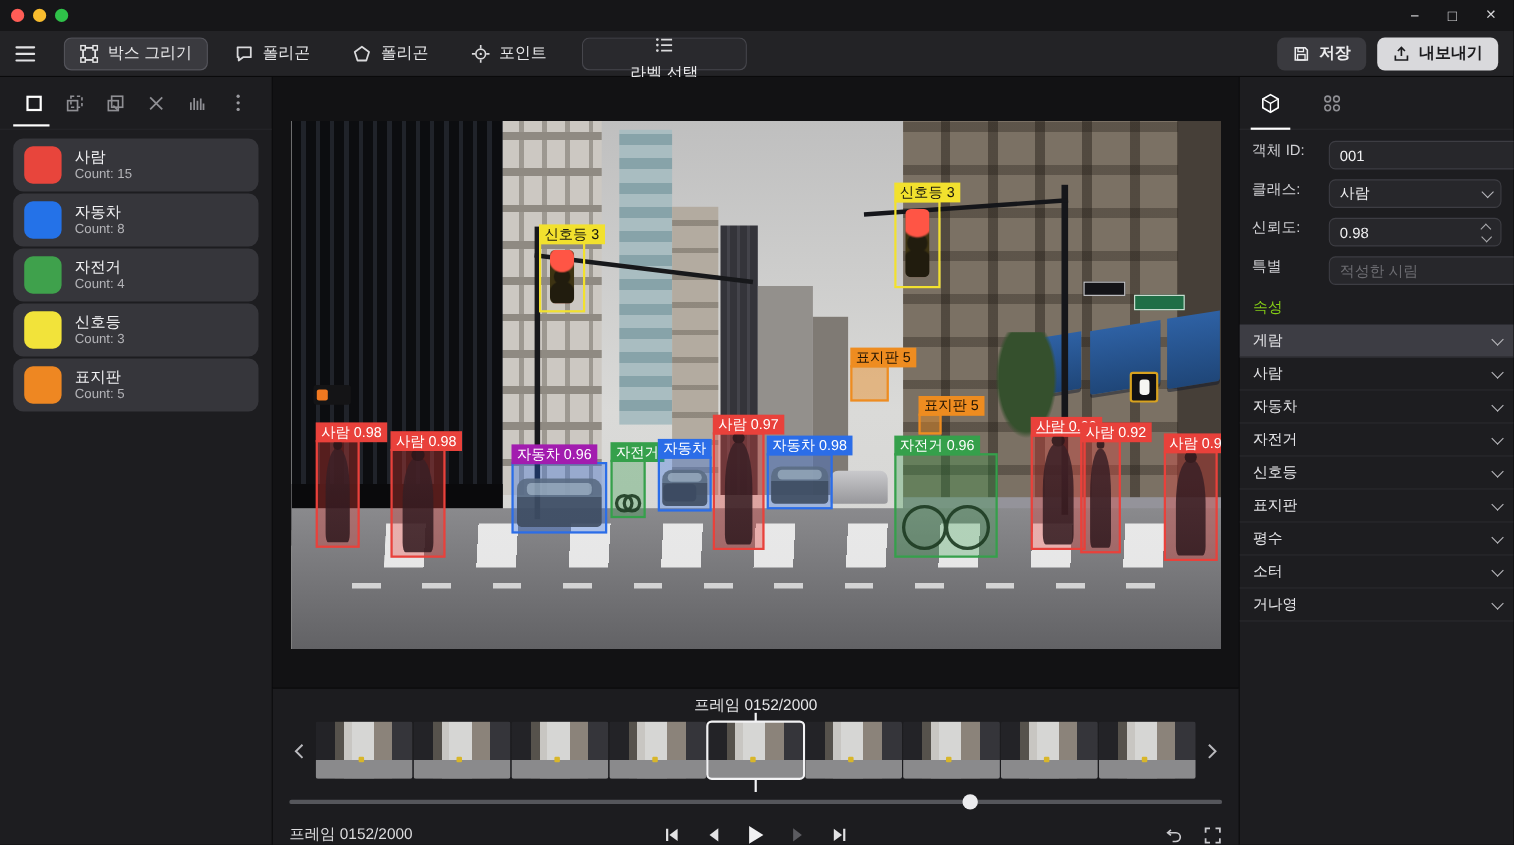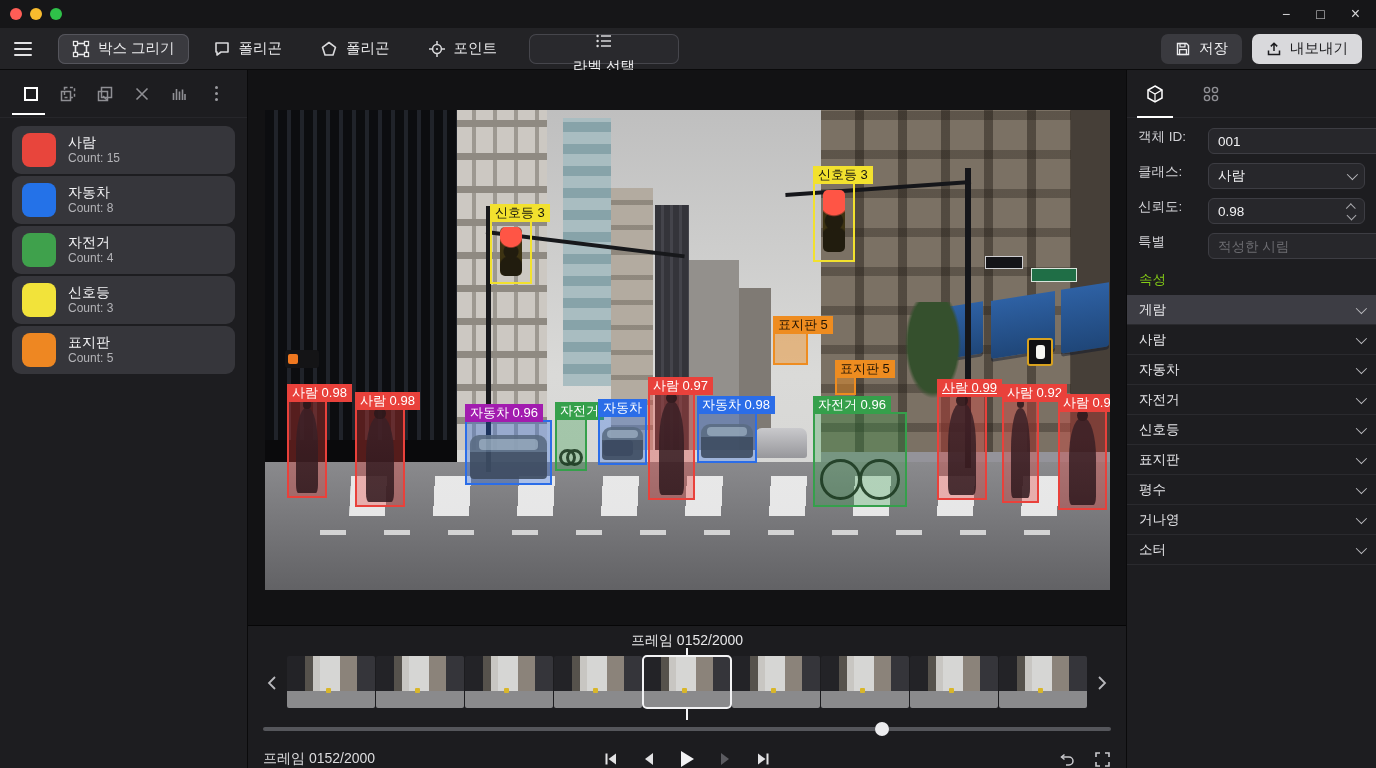--- a/index.html
+++ b/index.html
@@ -18,21 +18,21 @@
   .toolbar { height:42px; background:#232326; display:flex; align-items:center; gap:10px; padding:0 14px; border-bottom:1px solid #0a0a0b; flex:0 0 auto; }
   .hamburger { width:26px; height:26px; display:flex; flex-direction:column; justify-content:center; gap:4px; margin-right:8px; }
   .hamburger span { display:block; width:18px; height:2px; background:#e2e2e4; border-radius:1px; }
   .tool-btn { display:flex; align-items:center; gap:8px; height:30px; padding:0 14px; border-radius:7px; background:transparent; color:#e8e8ea; font-size:14.5px; white-space:nowrap; }
   .tool-btn.active { background:#3a3a3f; box-shadow:inset 0 0 0 1px #55555c; }
   .tool-btn svg, .dropdown svg.lead { flex:0 0 auto; }
   .dropdown { display:flex; align-items:center; gap:9px; height:30px; padding:0 12px; border-radius:7px; background:#29292d; box-shadow:inset 0 0 0 1px #46464c; font-size:14.5px; min-width:150px; margin-left:8px;flex-direction:column; }
   .dropdown .chev { margin-left:auto; }
   .chev { width:8px; height:8px; border-right:1.6px solid #b9b9bd; border-bottom:1.6px solid #b9b9bd; transform:rotate(45deg) translateY(-2px); }
   .spacer{flex:1;}
-  .btn { display:flex; align-items:center; gap:8px; height:30px; padding:0 14px; border-radius:7px; font-size:14.5px; }
+  .btn { display:flex; align-items:center; gap:8px; height:30px; padding:0 14px; border-radius:7px; font-size:14.5px;font-weight:bold; }
   .btn-save { background:#3a3a3f; color:#ececee; }
   .btn-export { background:#d9d9dc; color:#1b1b1e; }
 
   
   .body { flex:1; display:flex; min-height:0; }
   .left { width:248px; background:#1d1d20; border-right:1px solid #0a0a0b; display:flex; flex-direction:column; }
   .center { width:878px; display:flex; flex-direction:column; background:#101012; }
   .right { width:250px; background:#1d1d20; border-left:1px solid #0a0a0b; display:flex; flex-direction:column; }
 
   
@@ -411,21 +411,21 @@
                 <div class="ann-label" style="background: rgb(43, 109, 232); color: rgb(255, 255, 255);">자동차 0.98</div>
               </div>
               <div class="ann" style="left: 548px; top: 302px; width: 94px; height: 95px; border-color: rgb(53, 160, 75); background: rgba(53, 160, 75, 0.3);">
                 <div class="subject subject-bike"></div>
                 <div class="ann-label" style="background: rgb(53, 160, 75); color: rgb(255, 255, 255);">자전거 0.96</div>
               </div>
               <div class="ann" style="left: 672px; top: 285px; width: 50px; height: 105px; border-color: rgb(233, 65, 59); background: rgba(233, 65, 59, 0.34);">
                 <div class="subject subject-person"></div>
                 <div class="ann-label" style="background: rgb(233, 65, 59); color: rgb(255, 255, 255); text-decoration: underline;">사람 0.99</div>
               </div>
-              <div class="ann" style="left: 737px; top: 290px; width: 37px; height: 103px; border-color: rgb(233, 65, 59); background: rgba(233, 65, 59, 0.34);">
+              <div class="ann" style="left: 717px; top: 290px; width: 37px; height: 103px; border-color: rgb(233, 65, 59); background: rgba(233, 65, 59, 0.34);">
                 <div class="subject subject-person"></div>
                 <div class="ann-label" style="background: rgb(233, 65, 59); color: rgb(255, 255, 255);">사람 0.92</div>
               </div>
               <div class="ann" style="left: 793px; top: 300px; width: 49px; height: 100px; border-color: rgb(233, 65, 59); background: rgba(233, 65, 59, 0.34);">
                 <div class="subject subject-person"></div>
                 <div class="ann-label" style="background: rgb(233, 65, 59); color: rgb(255, 255, 255);">사람 0.98</div>
               </div>
             </div>
         </div>
       </div>
@@ -578,23 +578,23 @@
           </div>
           <div class="attr-row">
             <span>표지판</span>
             <span class="chev"></span>
           </div>
           <div class="attr-row">
             <span>평수</span>
             <span class="chev"></span>
           </div>
           <div class="attr-row">
+            <span>소터</span>
+            <span class="chev"></span>
+          </div>
+          <div class="attr-row">
             <span>거나영</span>
-            <span class="chev"></span>
-          </div>
-          <div class="attr-row">
-            <span>소터</span>
             <span class="chev"></span>
           </div>
         </div>
     </aside>
   </div>
 </div>
 
 </body></html>

